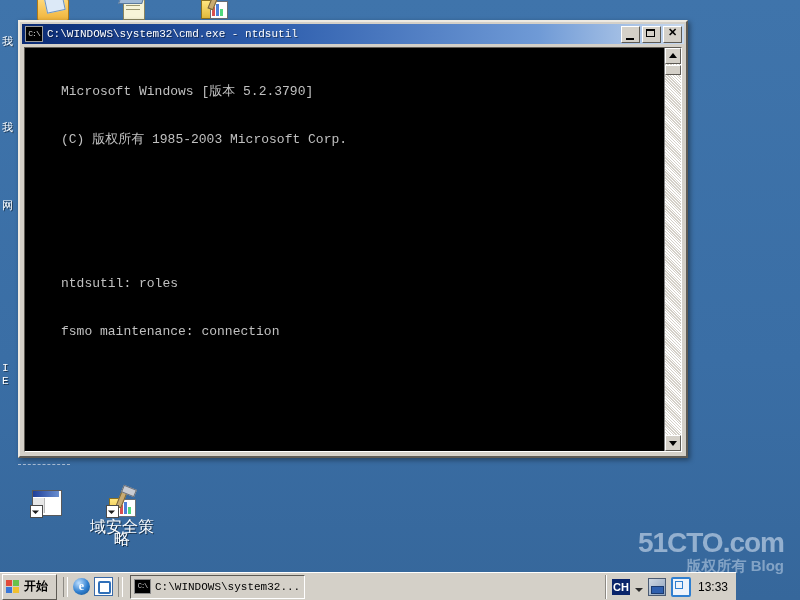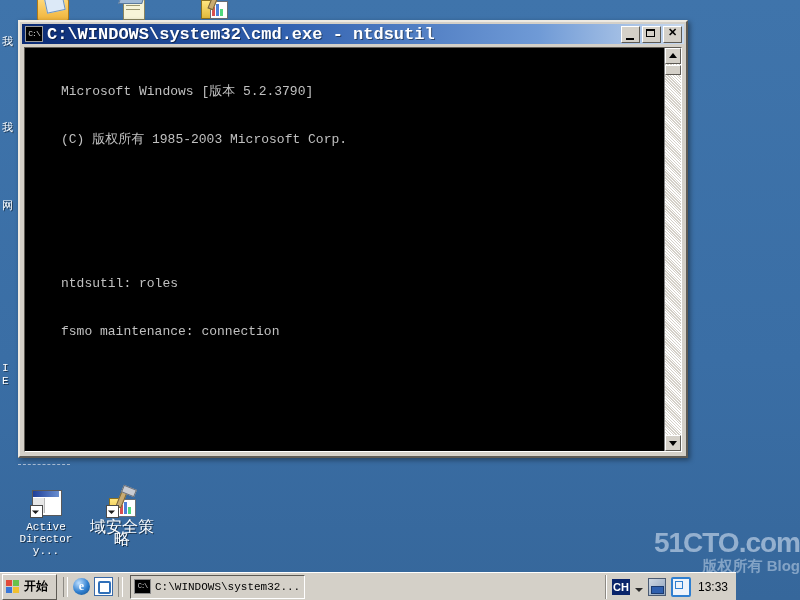--- a/index.html
+++ b/index.html
@@ -162,22 +162,22 @@
     line-height: 14px;
     text-align: center;
     flex: 0 0 auto;
     margin-right: 4px;
     letter-spacing: -1px;
   }
   #title-text {
     flex: 1 1 auto;
     color: #ffffff;
     font-family: "Liberation Mono", monospace;
-    font-size: 17px;
-    font-weight: bold;
+    font-size: 11px;
+    font-weight: normal;
     white-space: nowrap;
     overflow: hidden;
     text-shadow: 1px 1px 0 rgba(0,0,0,0.45);
   }
   .tb-btn {
     width: 17px; height: 15px;
     margin-left: 2px;
     background: #d4d0c8;
     border-top: 1px solid #ffffff;
     border-left: 1px solid #ffffff;
@@ -254,21 +254,21 @@
     border-top: 1px solid #ffffff;
     border-left: 1px solid #ffffff;
     border-right: 1px solid #5d5a54;
     border-bottom: 1px solid #5d5a54;
     box-sizing: border-box;
   }
 
   
   #watermark {
     position: absolute;
-    right: 0; bottom: 26px;
+    right: 16px; bottom: 26px;
     text-align: right;
     pointer-events: none;
   }
   #wm-main {
     font-family: "Liberation Sans", sans-serif;
     font-size: 28px;
     font-weight: bold;
     color: rgba(225,235,248,0.55);
     letter-spacing: -1px;
     line-height: 28px;
@@ -457,22 +457,20 @@
 
   <div class="marquee" style="left:18px; top:464px; width:52px;"></div>
 
   <div class="desk-icon ic-window" style="left:8px; top:486px;">
     <span class="glyph">
       <span class="frame"></span>
         <span class="tbar"></span>
         <span class="pane"></span>
       <span class="shortcut-arrow"></span>
     </span>
-    <span class="label" style="white-space:pre-line;">Active
-Directory...</span>
   </div>
 
   <div class="desk-icon ic-tool" style="left:84px; top:486px;">
     <span class="glyph">
       <span class="yellow"></span>
         <span class="chart"></span>
       <span class="bar1"></span>
         <span class="bar2"></span>
         <span class="bar3"></span>
       <span class="hammer"></span>

